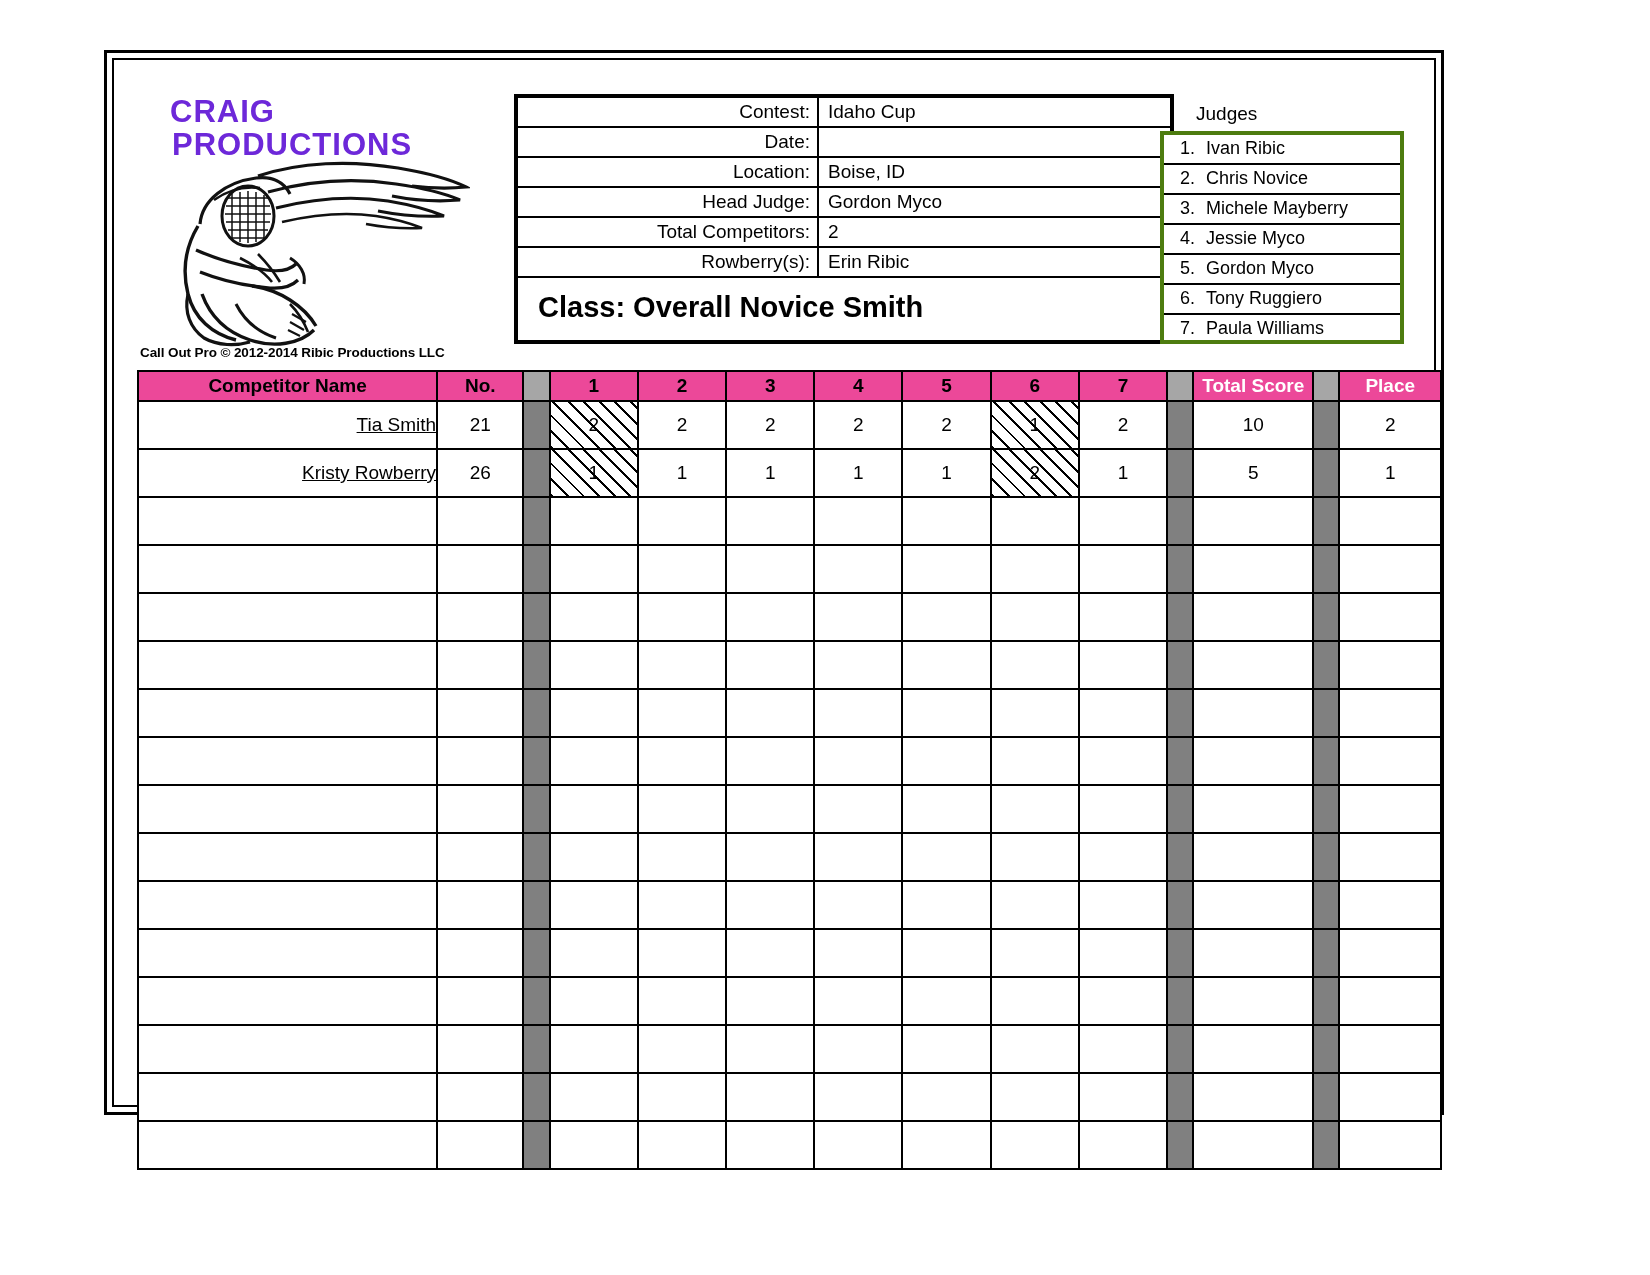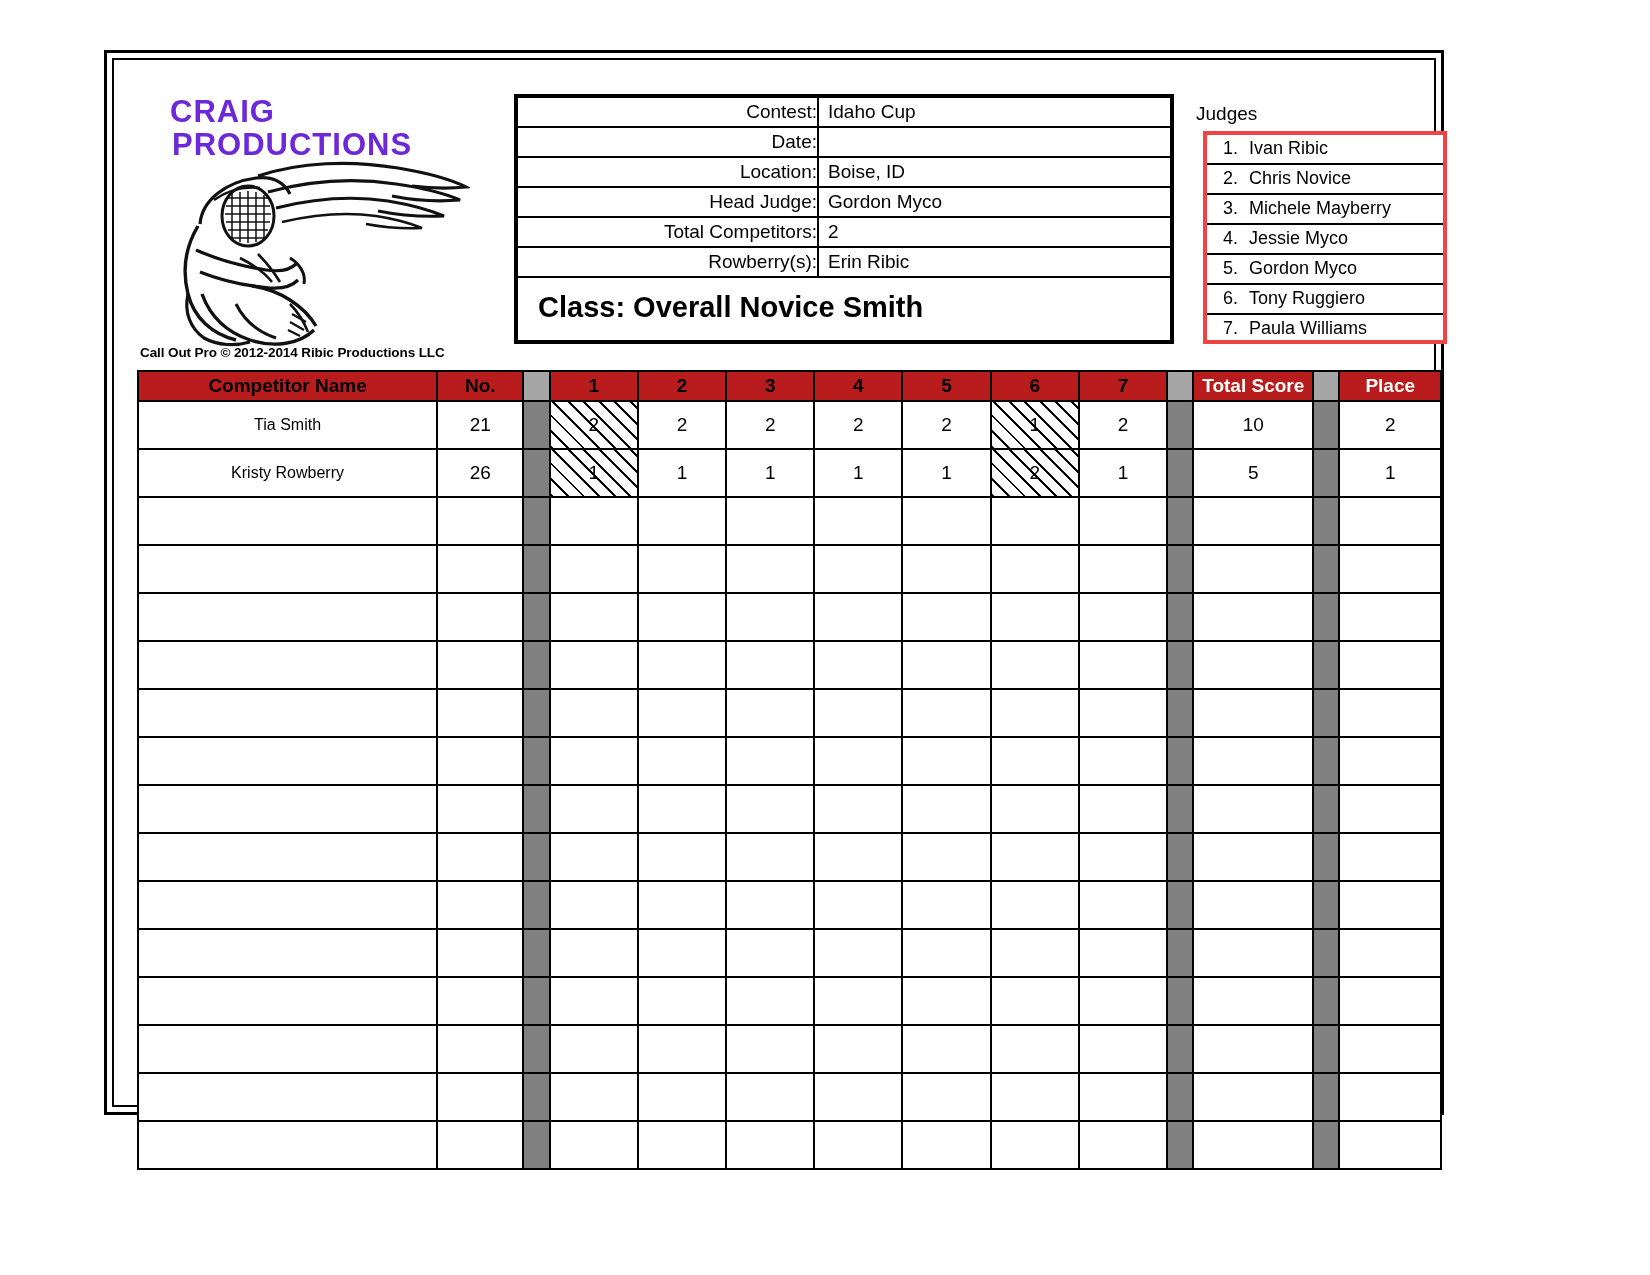--- a/index.html
+++ b/index.html
@@ -91,20 +91,21 @@
   }
   .info-row {
     display: flex;
     height: 30px;
     border-bottom: 2px solid #000;
     box-sizing: border-box;
   }
   .info-label {
     width: 301px;
     text-align: right;
+    padding-right: 7px;
     font-size: 19px;
     line-height: 28px;
     border-right: 2px solid #000;
     box-sizing: border-box;
     white-space: nowrap;
   }
   .info-value {
     flex: 1;
     padding-left: 9px;
     font-size: 19px;
@@ -127,23 +128,23 @@
   
   #judges-title {
     position: absolute;
     left: 1196px; top: 103px;
     width: 244px;
     text-align: left;
     font-size: 19px;
   }
   #judges-box {
     position: absolute;
-    left: 1203px; top: 131px;
+    left: 1160px; top: 131px;
     width: 244px; height: 213px;
-    border: 4px solid #ef4444;
+    border: 4px solid #4d7c0f;
     box-sizing: border-box;
     background: #fff;
   }
   .judge-row {
     height: 30px;
     border-bottom: 2px solid #000;
     box-sizing: border-box;
     font-size: 18px;
     line-height: 27px;
     padding-left: 16px;
@@ -160,21 +161,21 @@
     border-collapse: collapse;
     table-layout: fixed;
   }
   #score-table td, #score-table th {
     border: 2px solid #000;
     padding: 0;
     margin: 0;
   }
   thead th {
     height: 30px;
-    background: #b91c1c;
+    background: #ec4899;
     font-size: 19px;
     font-weight: bold;
     text-align: center;
     color: #000;
     border: 2px solid #000;
     box-sizing: border-box;
   }
   th.hdr-total, th.hdr-place {
     color: #ffffff;
     text-shadow: none;
@@ -186,23 +187,24 @@
   }
   thead th.spacer-col { background: #a6a6a6; }
   tbody td {
     height: 46px;
     background: #fff;
     font-size: 19px;
     text-align: center;
     vertical-align: middle;
   }
   td.name-cell {
-    text-align: center;
+    text-align: right;
     padding-left: 17px;
-    font-size: 16px;
+    font-size: 19px;
+    text-decoration: underline;
   }
   td.hatched {
     position: relative;
     background-color: #ffffff;
     background-image: repeating-linear-gradient(
       45deg,
       #000 0px, #000 2px,
       #ffffff 2px, #ffffff 11px
     );
   }

